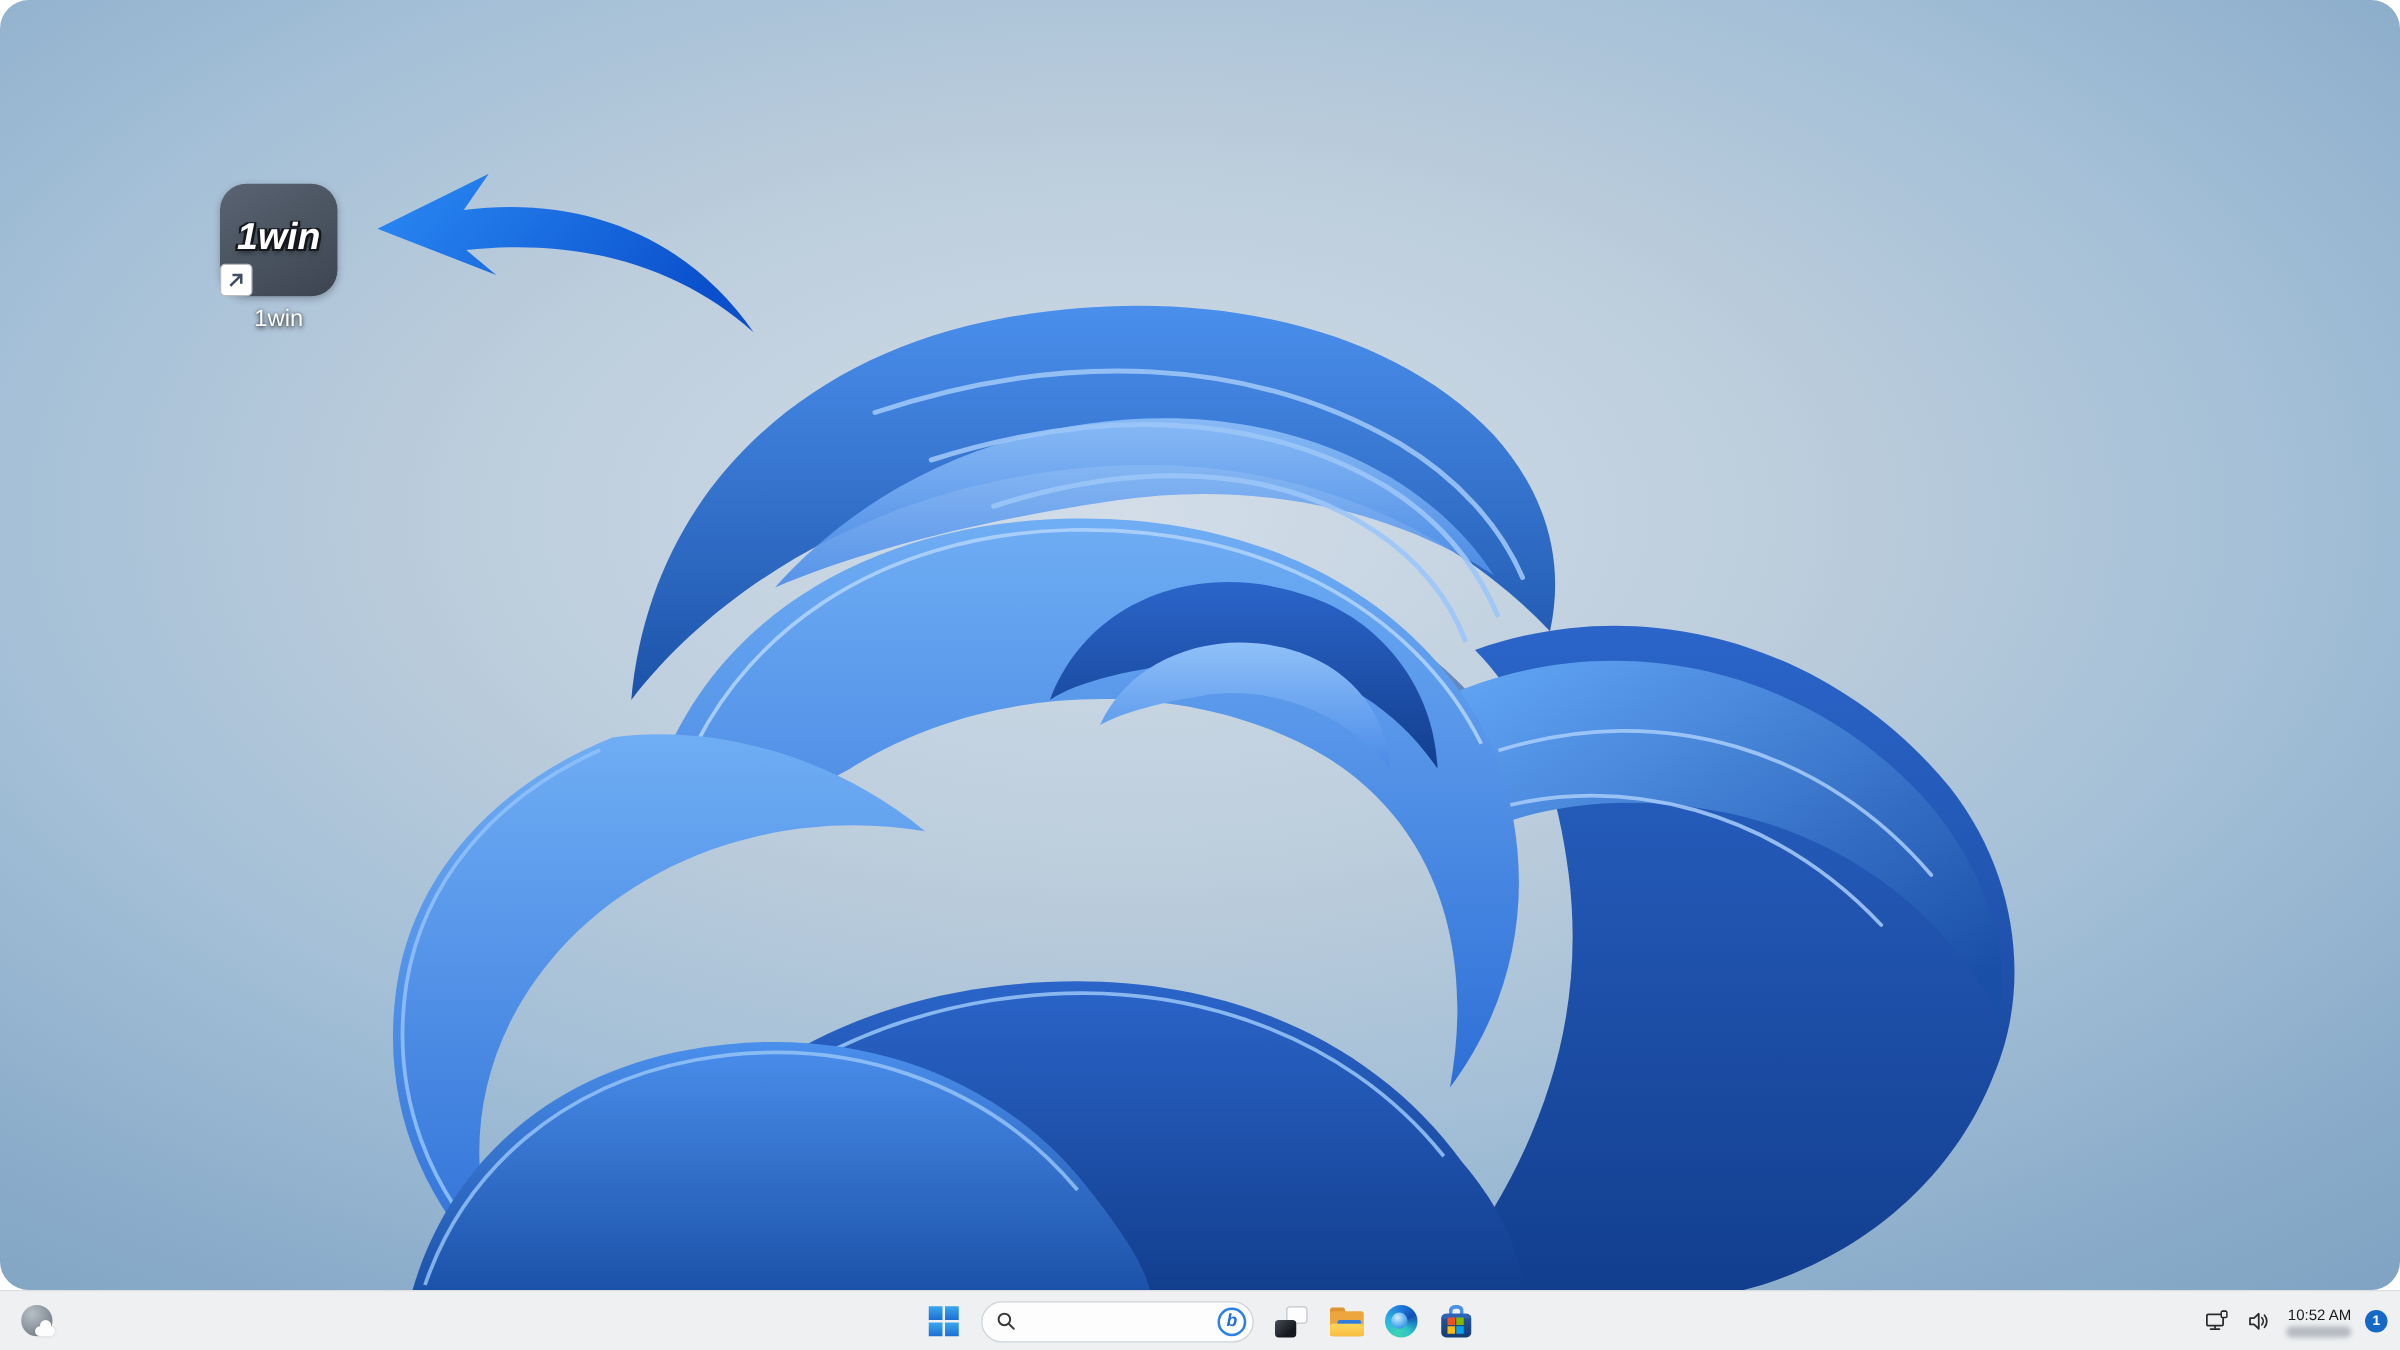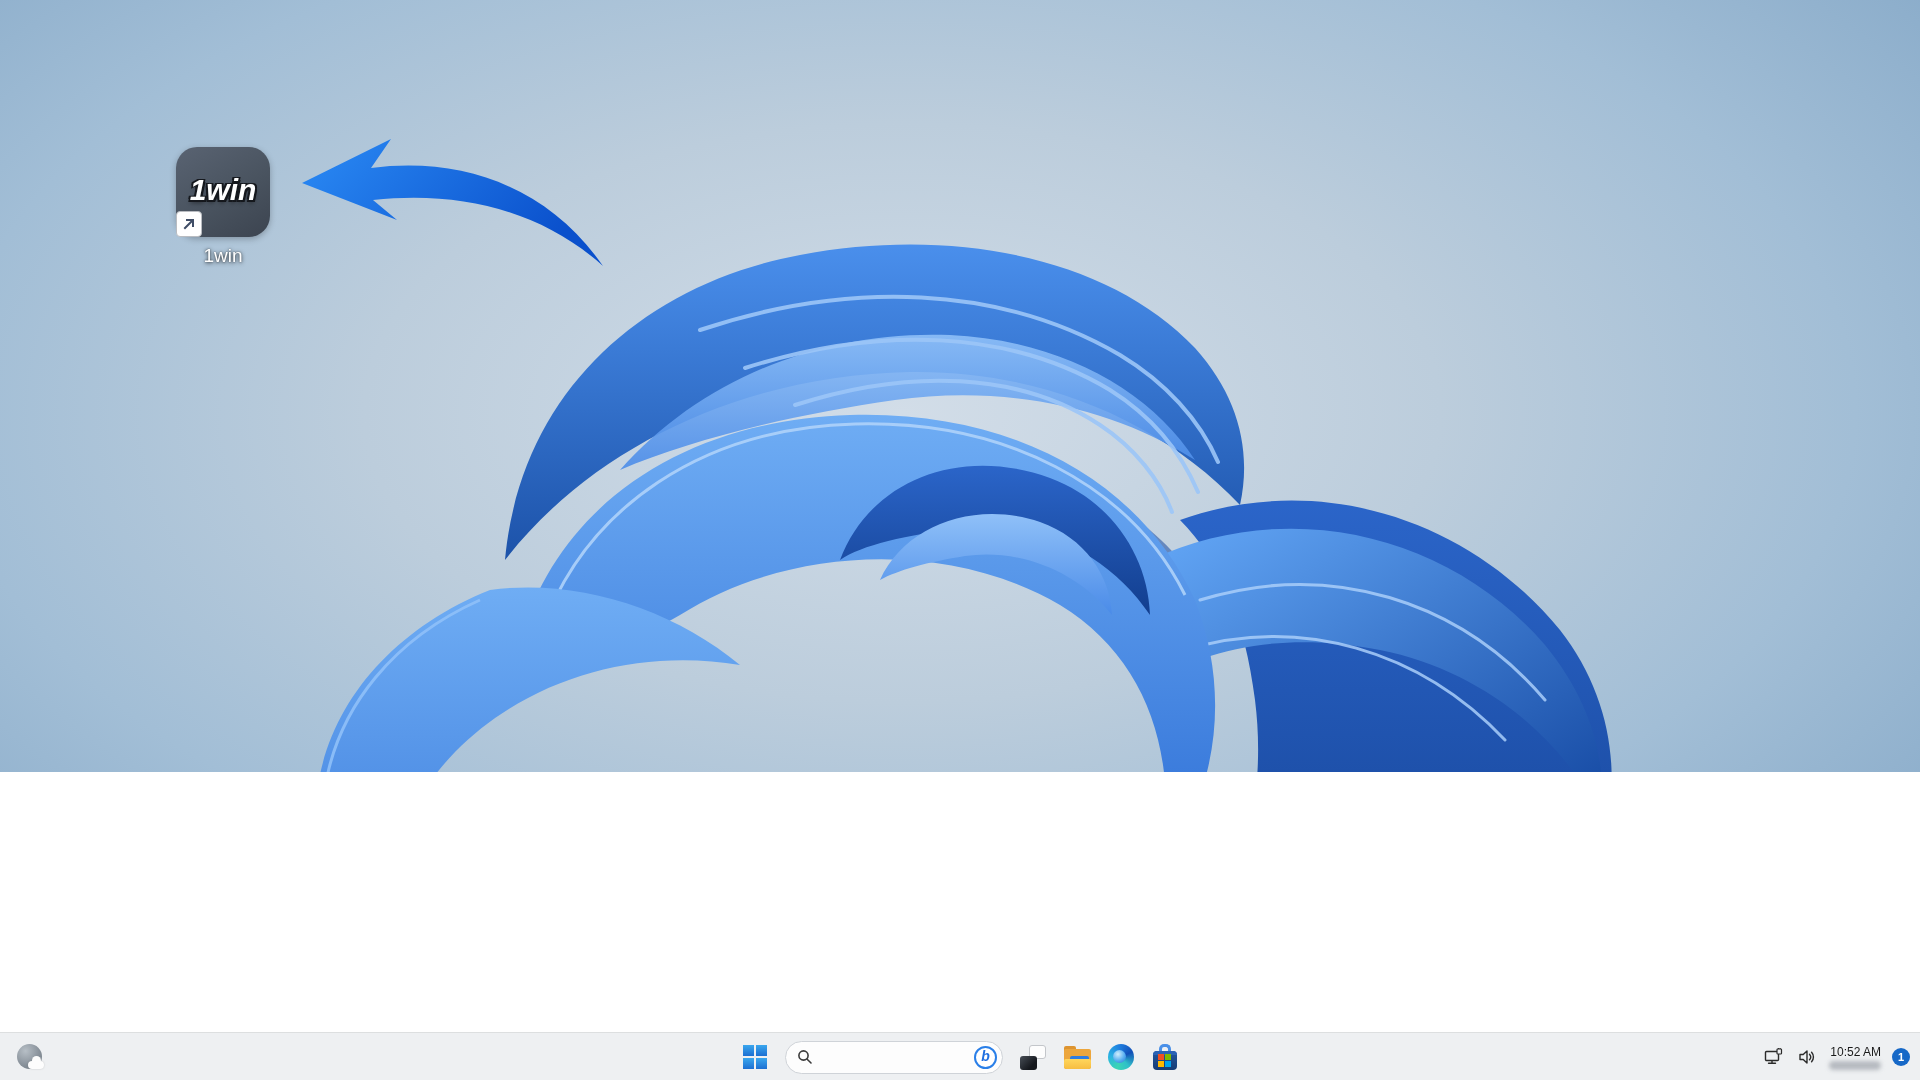--- a/index.html
+++ b/index.html
@@ -1,20 +1,20 @@
 <!DOCTYPE html>
 <html><head>
 <meta charset="utf-8">
 <style>
   * { margin:0; padding:0; box-sizing:border-box; }
   html,body { width:1920px; height:1080px; overflow:hidden;
     font-family:"Liberation Sans", sans-serif; }
 
   
-  .desktop { position:absolute; left:0; top:0; width:1920px; height:772px; overflow:hidden; }
+  .desktop { position:absolute; left:0; top:0; width:1920px; height:1032px; overflow:hidden;border-radius:23px; }
   .desktop svg.bloom { position:absolute; inset:0; display:block; }
 
   
   .shortcut { position:absolute; left:176px; top:147px; width:94px; text-align:center; cursor:default; }
   .shortcut-tile { position:relative; width:94px; height:90px; border-radius:21px;
      background:linear-gradient(150deg,#596372 0%, #49535f 55%, #3c4450 100%);
      box-shadow:0 2px 6px rgba(0,0,0,0.25); display:flex; align-items:center; justify-content:center; }
   .shortcut-logo { font-style:italic; font-weight:800; font-size:30px; letter-spacing:0px; color:#fff;
      text-shadow:-2px -1px 0 #15181d, 2px -1px 0 #15181d, -2px 2px 0 #15181d, 2px 2px 0 #15181d, 0 3px 4px rgba(0,0,0,.45);
      transform:translateY(-2px); }

